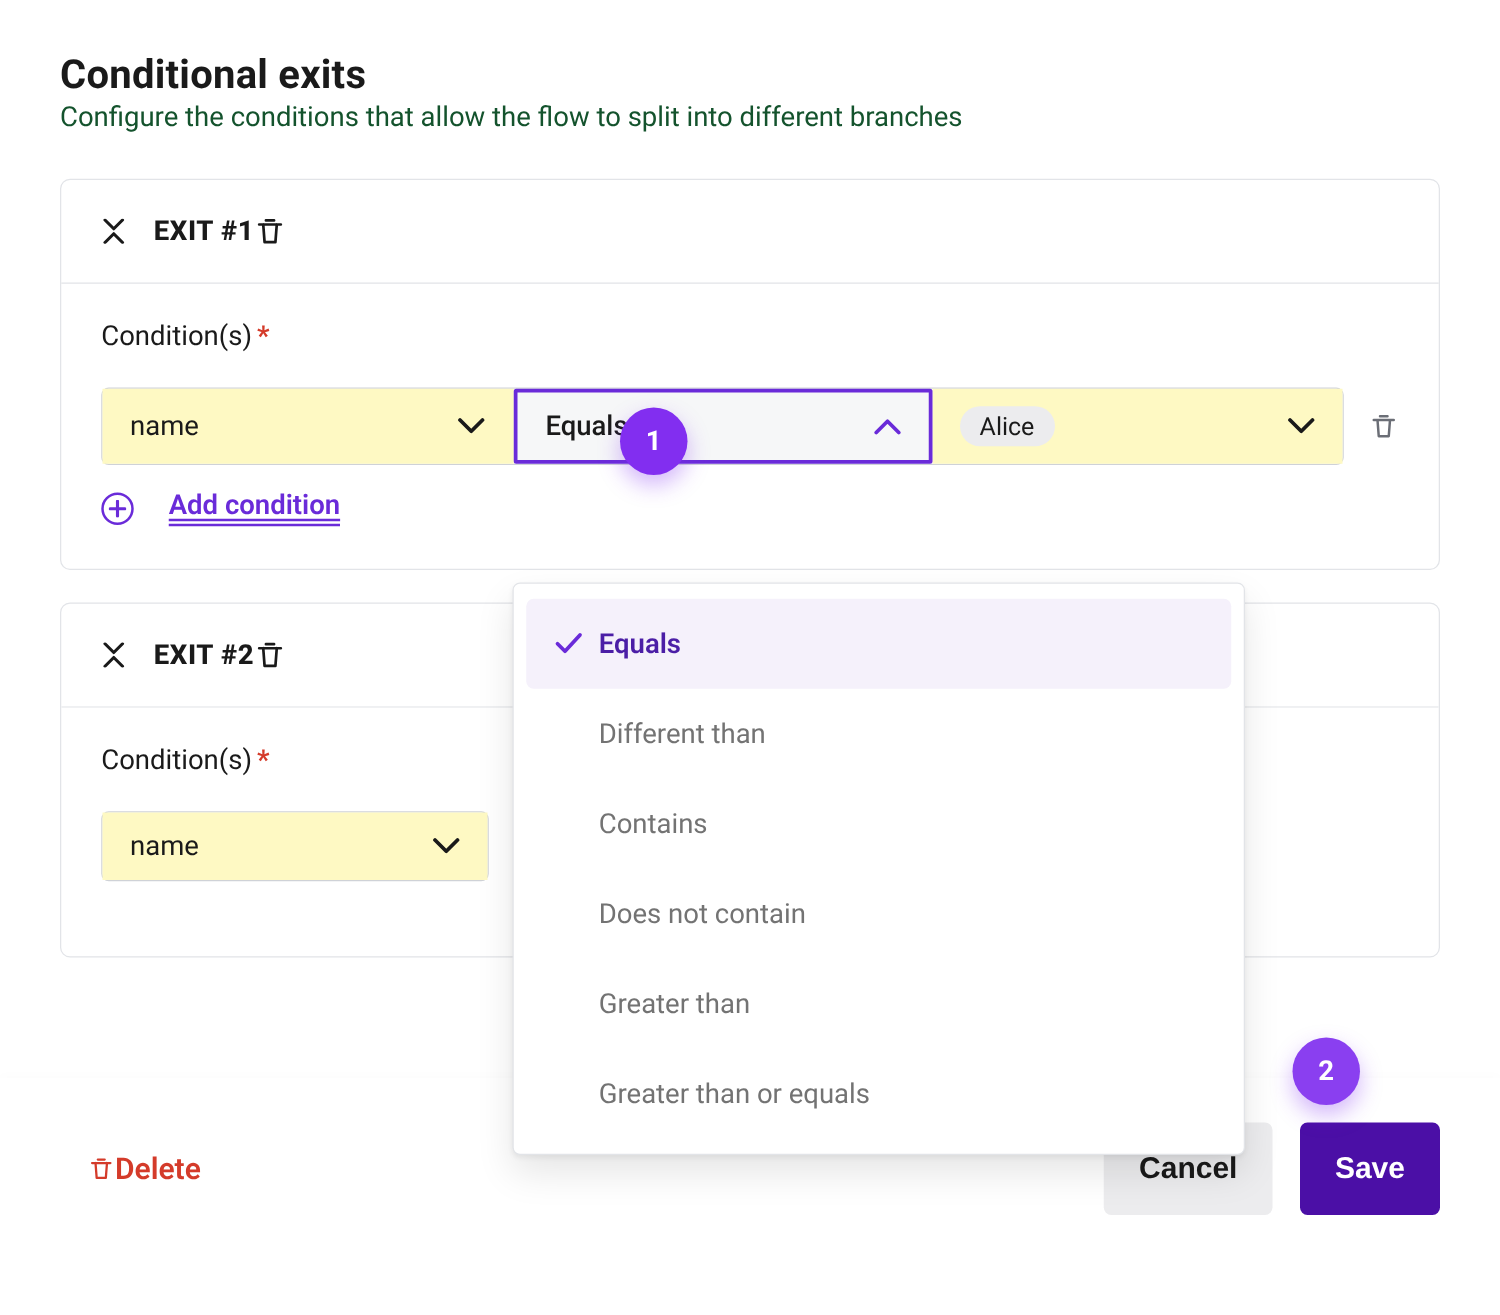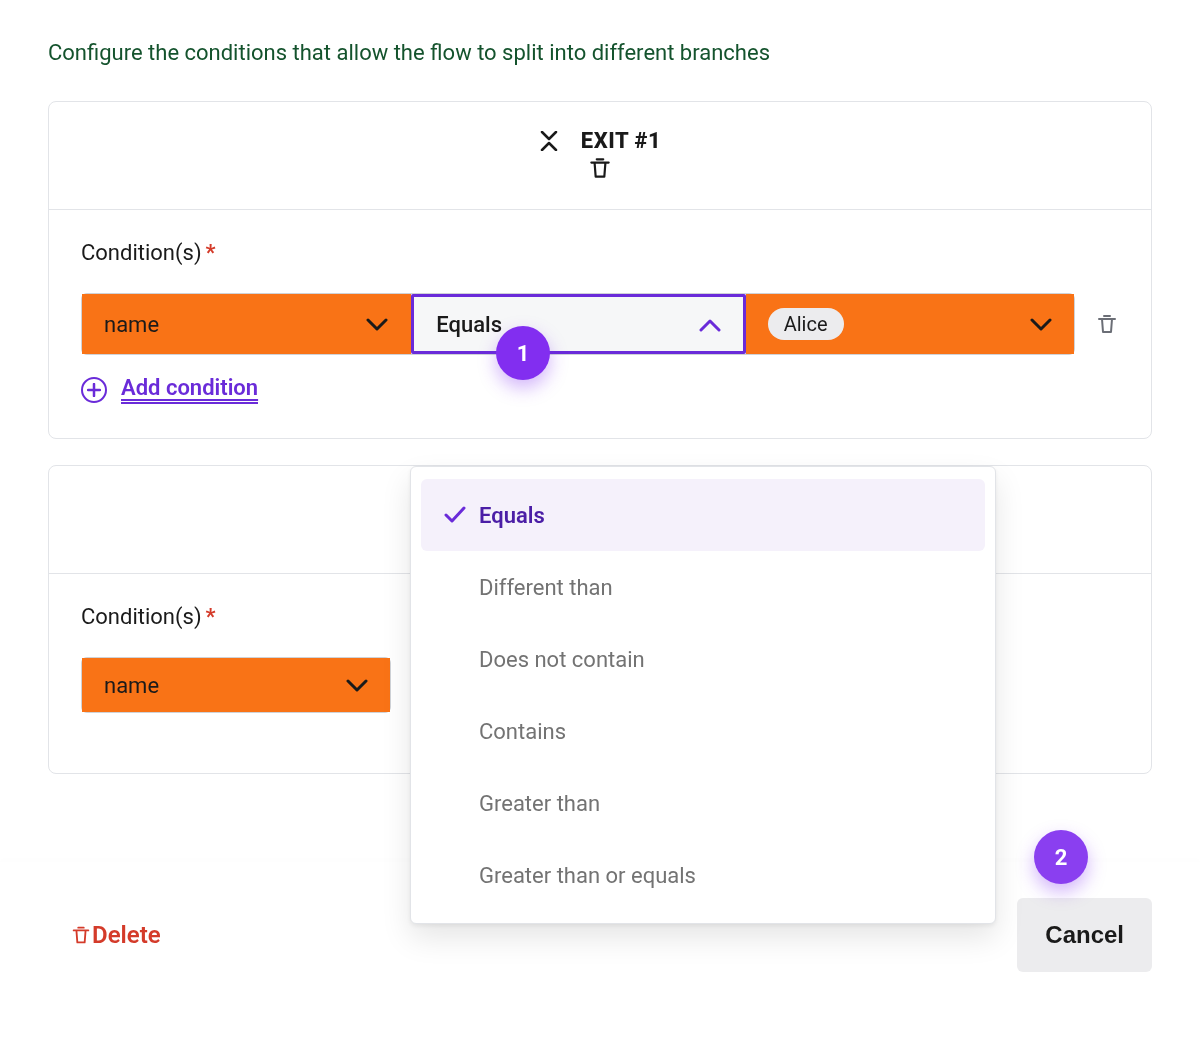--- a/index.html
+++ b/index.html
@@ -22,21 +22,20 @@
     border-radius:8px;
     background:#fff;
     margin-bottom:26px;
     overflow:visible;
   }
   .card-header {
     display:flex;
     align-items:center;
     justify-content:flex-start;
     padding:26px 32px;
-    flex-direction:column;
   }
   .card-header-left { display:flex; align-items:center; gap:22px; }
   .collapse-handle {
     display:flex; flex-direction:column; align-items:center; gap:-2px;
     width:20px;
   }
   .collapse-handle svg { display:block; }
   .exits-title {
     font-size:22px; font-weight:800; letter-spacing:0.5px;
   }
@@ -66,21 +65,21 @@
     position:relative;
   }
   .field {
     flex:1 1 0;
     display:flex;
     align-items:center;
     justify-content:space-between;
     padding:0 22px;
     font-size:22px;
     position:relative;
-    background:#f97316;
+    background:#fef9c3;
     min-width:0;
   }
   .field.operator {
     border:3px solid #6a2bd9;
     border-radius:2px;
     background:#f6f7f8;
     z-index:6;
   }
   .field.operator .field-text { color:#1a1a1a; font-weight:500; }
   .chev { flex-shrink:0; margin-left:10px; }
@@ -89,21 +88,21 @@
   .value-pill {
     background:#ececee;
     border-radius:20px;
     padding:4px 16px;
     font-size:20px;
   }
 
   .row-trash { display:flex; align-items:center; cursor:pointer; }
 
   .add-line {
-    display:flex; align-items:center; gap:14px;
+    display:flex; align-items:center; gap:28px;
     margin-top:20px;
     color:#6a2bd9;
     font-size:22px;
     font-weight:600;
   }
   .add-line span.txt {
     border-bottom:2px solid #6a2bd9; padding-bottom:2px; text-decoration:underline; text-decoration-thickness:2px; text-underline-offset:4px;
   }
   .add-plus {
     width:26px; height:26px; border:2.5px solid #6a2bd9; border-radius:50%;
@@ -184,20 +183,21 @@
   
   .card2 .card-body { padding-bottom:0; }
   .card2 .cond-fields { height:56px; }
   .card2 .field { color:#1a1a1a; }
   .card2-wrap { height:200px; overflow:hidden; }
 </style>
 </head>
 <body>
 
 <div class="page">
+  <h1 class="title">Conditional exits</h1>
   <p class="subtitle">Configure the conditions that allow the flow to split into different branches</p>
 
   <div class="card">
     <div class="card-header">
       <div class="card-header-left">
         <div class="collapse-handle">
           <svg width="20" height="10" viewBox="0 0 20 10">
               <path d="M3 1 L10 8 L17 1" stroke="#1a1a1a" stroke-width="2.5" fill="none" stroke-linecap="round" stroke-linejoin="round"></path>
             </svg>
           <svg width="20" height="10" viewBox="0 0 20 10">
@@ -307,25 +307,25 @@
         </svg>
     </span>
     <span class="dd-label">Equals</span>
   </div>
   <div class="dd-item">
     <span class="dd-check"></span>
     <span class="dd-label">Different than</span>
   </div>
   <div class="dd-item">
     <span class="dd-check"></span>
+    <span class="dd-label">Contains</span>
+  </div>
+  <div class="dd-item">
+    <span class="dd-check"></span>
     <span class="dd-label">Does not contain</span>
-  </div>
-  <div class="dd-item">
-    <span class="dd-check"></span>
-    <span class="dd-label">Contains</span>
   </div>
   <div class="dd-item">
     <span class="dd-check"></span>
     <span class="dd-label">Greater than</span>
   </div>
   <div class="dd-item">
     <span class="dd-check"></span>
     <span class="dd-label">Greater than or equals</span>
   </div>
 </div>
@@ -336,14 +336,15 @@
 <div class="footer-sep"></div>
 <div class="footer">
   <div class="delete-btn">
     <svg width="22" height="26" viewBox="0 0 24 24">
         <path d="M4 7h16M9 4h6M7 7l1 13h8l1-13" stroke="#d43b2a" stroke-width="2" fill="none" stroke-linecap="round" stroke-linejoin="round"></path>
       </svg>
     <span>Delete</span>
   </div>
   <div class="footer-right">
     <button class="btn btn-cancel">Cancel</button>
+    <button class="btn btn-save">Save</button>
   </div>
 </div>
 
 </body></html>

